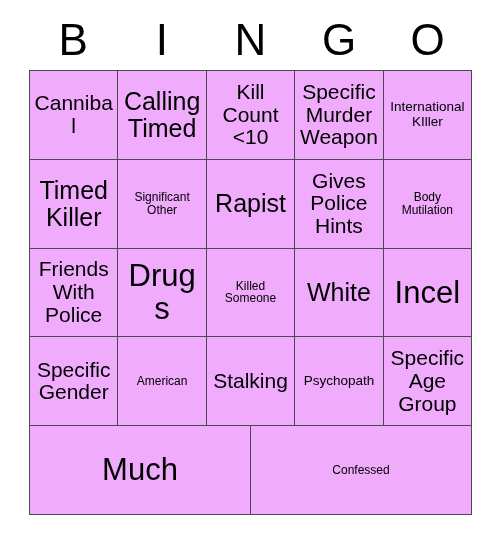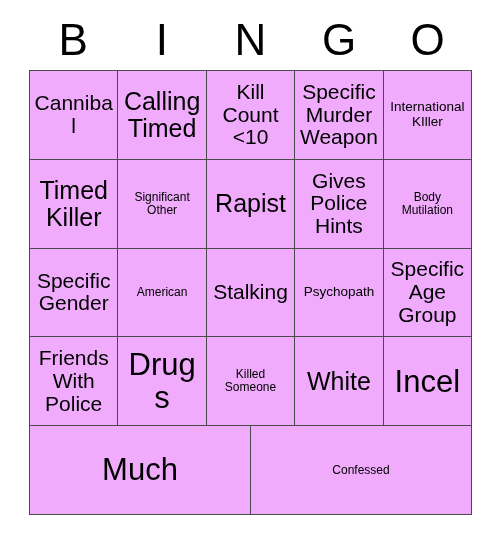--- a/index.html
+++ b/index.html
@@ -125,56 +125,56 @@
       <div class="cell">
           <span class="cell-text fs-md">Gives Police Hints</span>
         </div>
       <div class="cell">
           <span class="cell-text fs-sm">Body Mutilation</span>
         </div>
     </div>
 
     <div class="grid-row">
       <div class="cell">
+          <span class="cell-text fs-md">Friends With Police</span>
+        </div>
+      <div class="cell">
+          <span class="cell-text fs-xl">Drugs</span>
+        </div>
+      <div class="cell">
+          <span class="cell-text fs-sm">Killed Someone</span>
+        </div>
+      <div class="cell">
+          <span class="cell-text fs-lg">White</span>
+        </div>
+      <div class="cell">
+          <span class="cell-text fs-xl">Incel</span>
+        </div>
+    </div>
+
+    <div class="grid-row">
+      <div class="cell">
           <span class="cell-text fs-md">Specific Gender</span>
         </div>
       <div class="cell">
           <span class="cell-text fs-sm">American</span>
         </div>
       <div class="cell">
           <span class="cell-text fs-md">Stalking</span>
         </div>
       <div class="cell">
           <span class="cell-text fs-xs">Psychopath</span>
         </div>
       <div class="cell">
           <span class="cell-text fs-md">Specific Age Group</span>
         </div>
     </div>
 
     <div class="grid-row">
       <div class="cell">
-          <span class="cell-text fs-md">Friends With Police</span>
-        </div>
-      <div class="cell">
-          <span class="cell-text fs-xl">Drugs</span>
-        </div>
-      <div class="cell">
-          <span class="cell-text fs-sm">Killed Someone</span>
-        </div>
-      <div class="cell">
-          <span class="cell-text fs-lg">White</span>
-        </div>
-      <div class="cell">
-          <span class="cell-text fs-xl">Incel</span>
-        </div>
-    </div>
-
-    <div class="grid-row">
-      <div class="cell">
           <span class="cell-text fs-xl">Much</span>
         </div>
       <div class="cell">
           <span class="cell-text fs-sm">Confessed</span>
         </div>
     </div>
 
   </div>
 </div>
 

